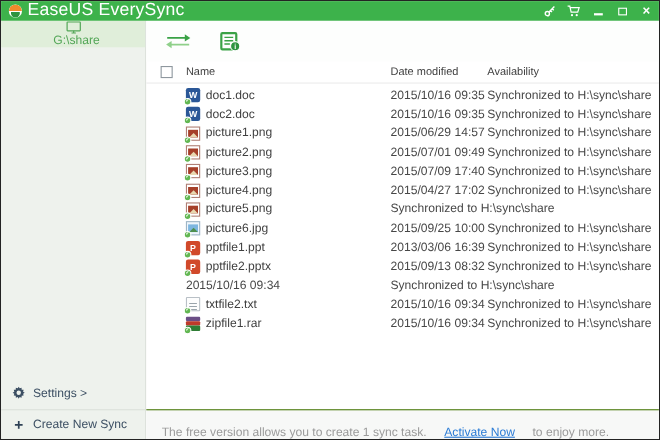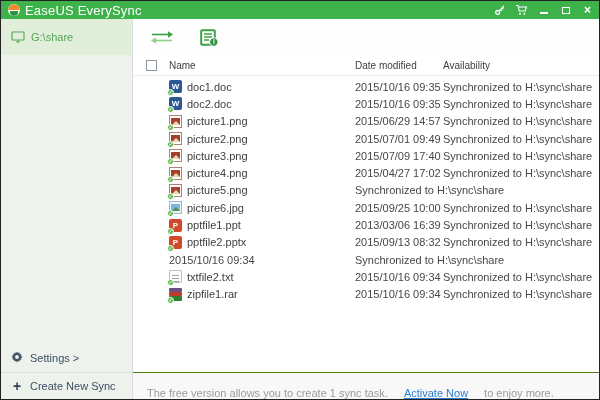--- a/index.html
+++ b/index.html
@@ -6,31 +6,31 @@
   html,body { width:600px; height:400px; }
   body { font-family:"Liberation Sans", sans-serif; font-size:11px; color:#3f3f3f; }
 
   .window { width:600px; height:400px; border:1px solid #232323; display:flex; flex-direction:column; background:#fff; overflow:hidden; }
 
   
   .titlebar { height:18px; background:#3db24b; display:flex; align-items:center; padding:0 5px; flex:0 0 auto; }
   .logo { width:12px; height:12px; margin:0 5px 0 2px; position:relative; border-radius:50%; background:#fff; overflow:hidden; }
   .logo .half-top { position:absolute; top:0; left:0; width:12px; height:6px; background:#f08a2c; border-radius:6px 6px 0 0; }
   .logo .half-bot { position:absolute; bottom:0; left:2px; width:8px; height:5px; background:#2f9440; border-radius:0 0 5px 5px; }
-  .title-text { color:#fff; font-size:13px; letter-spacing:.2px; }
+  .title-text { color:#fff; font-size:16px; letter-spacing:.2px; }
   .titlebar-right { margin-left:auto; display:flex; align-items:center; gap:9px; }
   .tb-btn { width:13px; height:13px; display:flex; align-items:center; justify-content:center; cursor:pointer; }
   .min-glyph { width:8px; height:2px; background:#fff; display:block; margin-top:5px; }
   .max-glyph { width:8px; height:7px; border:1.5px solid #fff; display:block; }
   .close-glyph { color:#fff; font-size:12px; line-height:12px; font-weight:bold; }
 
   
   .body-row { flex:1; display:flex; min-height:0; }
   .sidebar { width:132px; background:#eef2ed; border-right:1px solid #d9ded8; display:flex; flex-direction:column; flex:0 0 auto; }
-  .task-item { height:36px; background:#e0eeda; display:flex; align-items:center; padding:0 10px; color:#53a657; cursor:pointer; }
+  .task-item { height:24px; background:#e0eeda; display:flex; align-items:center; padding:0 10px; color:#53a657; cursor:pointer;flex-direction:column; }
   .task-item .label { margin-left:6px; }
   .sidebar-spacer { flex:1; }
   .side-action { display:flex; align-items:center; padding:7px 10px; color:#3c4f63; cursor:pointer; }
   .side-action .label { margin-left:7px;text-align:right; }
   .side-divider { height:1px; background:#dbe0da; margin:0; }
   .plus-glyph { color:#2f4256; font-size:14px; font-weight:bold; line-height:10px; width:12px; text-align:center; }
   .gear-glyph { font-size:12px; line-height:12px; color:#3c4f63; width:12px; text-align:center; }
 
   .main { flex:1; display:flex; flex-direction:column; min-width:0; background:#fff; }
 

